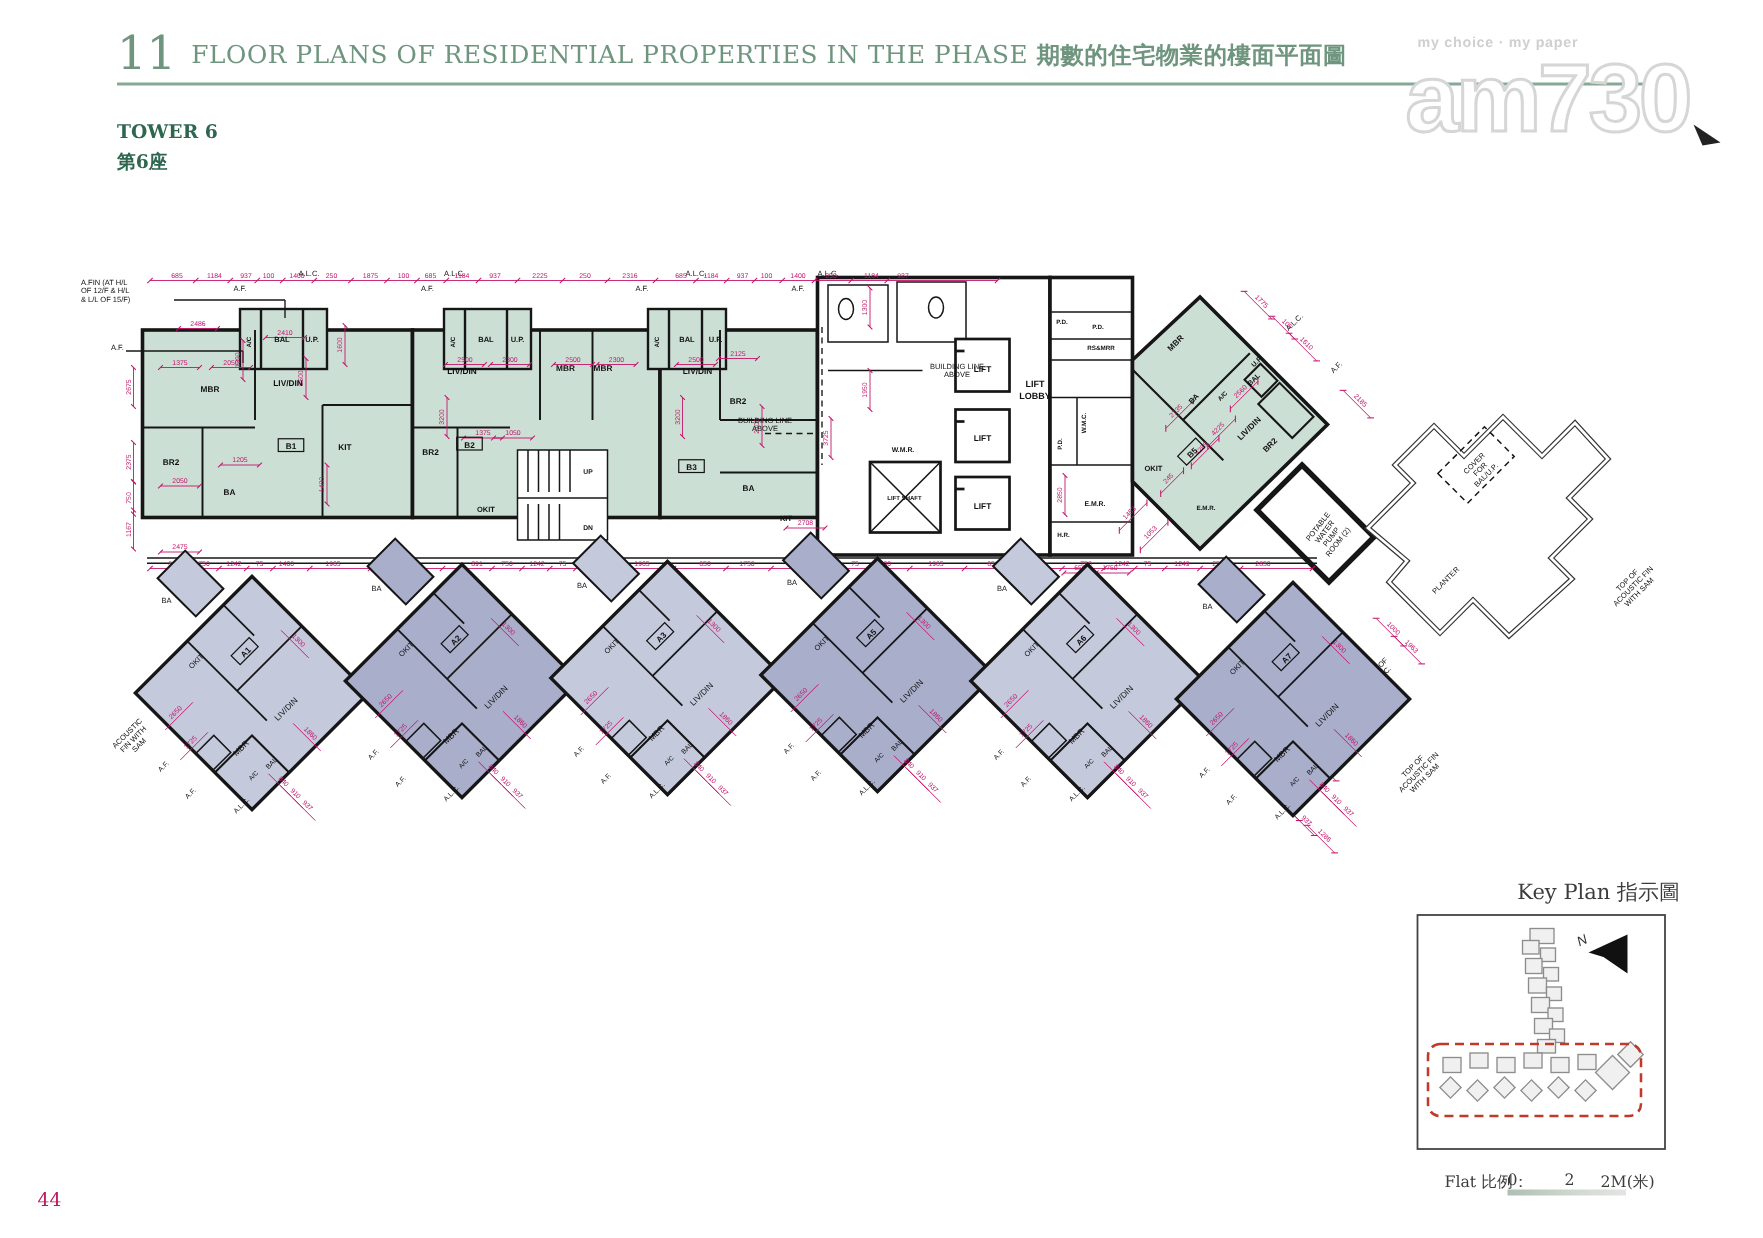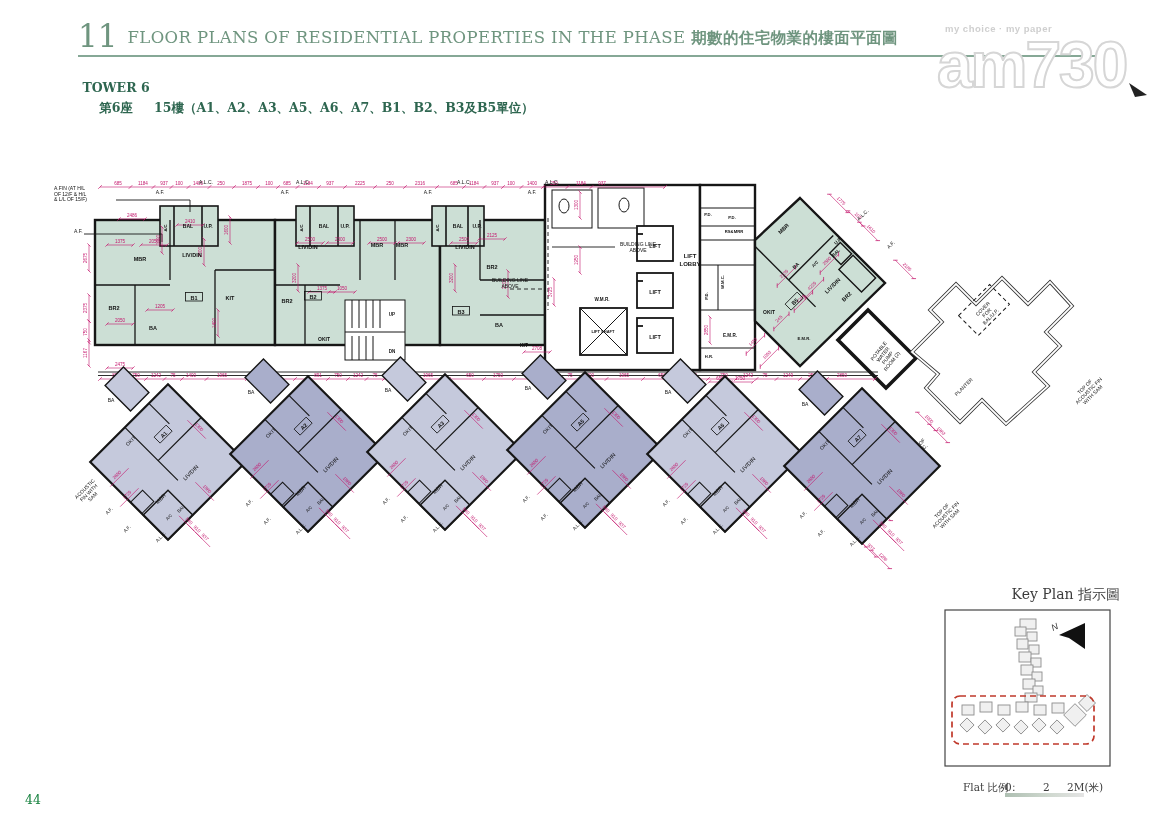--- a/index.html
+++ b/index.html
@@ -7,56 +7,55 @@
         font-family:"Liberation Sans",sans-serif;}
   
   .hdr{position:absolute;left:78px;top:18px;white-space:nowrap;color:var(--header_green);}
   .hdr .num{font-family:"DejaVu Serif",serif;font-size:31px;font-weight:400;vertical-align:-4px;}
   .hdr .ttl{font-family:"DejaVu Serif",serif;font-size:16.5px;letter-spacing:.4px;margin-left:10px;}
   .hdr .zh{font-weight:bold;font-size:15.5px;}
   .rule{position:absolute;left:78px;top:55px;width:1018px;height:1.6px;background:var(--rule);}
   .tower{position:absolute;left:78px;top:80px;font-family:"DejaVu Serif",serif;
          font-weight:bold;color:var(--header_dark_green);font-size:12.5px;}
   .tower .row{display:flex;margin-bottom:5px;}
-  .tower .c1{width:76px;text-align:center;}
+  .tower .c1{width:76px;}
   
   .logo{position:absolute;left:933px;top:5px;width:240px;height:100px;}
   .logo .tag{position:absolute;left:12px;top:18px;font-size:9.5px;font-weight:bold;color:#cfcfcf;letter-spacing:.5px;}
   
   .kp-title{position:absolute;left:935px;top:586px;width:185px;text-align:right;
             font-family:"DejaVu Serif",serif;font-size:14px;color:#3c3c3c;}
   .kp-scale{position:absolute;left:963px;top:781px;font-family:"DejaVu Serif",serif;
             font-size:10.5px;color:#3c3c3c;}
   .kp-scale .nums{position:absolute;left:42px;top:0;width:100px;height:12px;}
   .kp-scale .n0{position:absolute;left:0;}
   .kp-scale .n1{position:absolute;left:38px;}
   .kp-scale .n2{position:absolute;left:62px;white-space:nowrap;}
   .kp-bar{position:absolute;left:1005px;top:793px;width:79px;height:4px;
           background:linear-gradient(90deg,#aebfb2,#cfd8cf 55%,#e4e4e4);}
   .pagenum{position:absolute;left:25px;top:792px;font-family:"DejaVu Serif",serif;
-           font-size:12.5px;color:#15803d;}
+           font-size:12.5px;color:#be185d;}
   svg text{font-family:"Liberation Sans",sans-serif;}
 </style>
 </head>
 <body>
 
 <div id="page">
 
   <div class="hdr">
     <span class="num">11</span><span class="ttl"><span>FLOOR PLANS OF RESIDENTIAL PROPERTIES IN THE PHASE</span> <span class="zh">期數的住宅物業的樓面平面圖</span></span>
   </div>
   <div class="rule"></div>
 
   <div class="tower">
     <div class="row">
       <span class="c1">TOWER 6</span>
     </div>
     <div class="row">
       <span class="c1">第6座</span>
-      <span class="c2">15樓（A1、A2、A3、A5、A6、A7、B1、B2、B3及B5單位）</span>
     </div>
   </div>
 
   <div class="logo">
     <span class="tag">my choice · my paper</span>
     <svg width="240" height="100">
       <text x="4" y="82" font-size="64" font-weight="bold" letter-spacing="-2" fill="#ffffff" stroke="#d6d6d6" stroke-width="2">am730</text>
       <polygon points="196,78 214,90 202,92" fill="#222"></polygon>
     </svg>
   </div>

